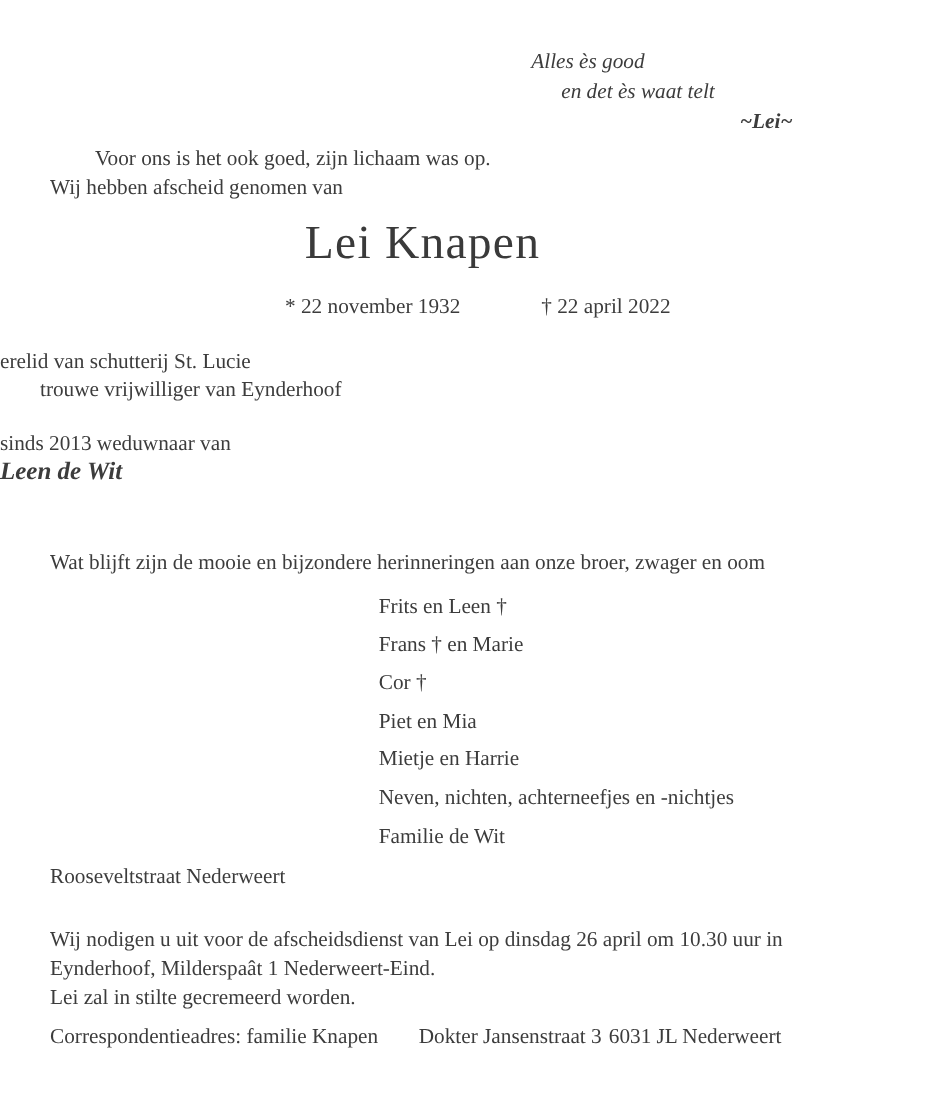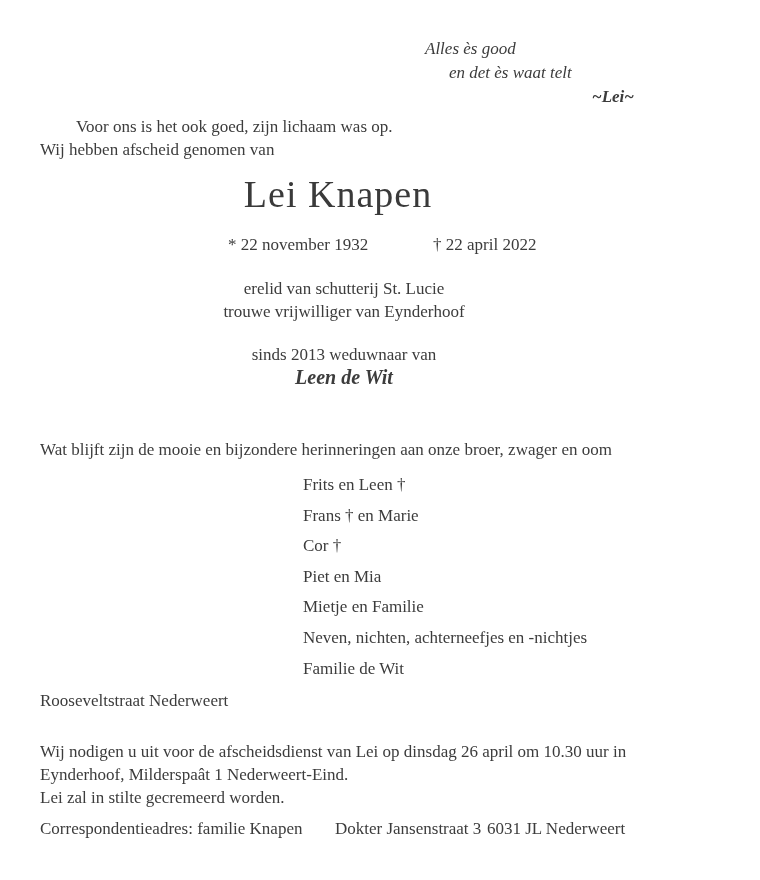--- a/index.html
+++ b/index.html
@@ -37,23 +37,23 @@
     font-size: 38px;
     letter-spacing: 1px;
     color: #3a3a3a;
   }
 
   
   .birth { left: 228px; top: 235px; }
   .death { left: 433px; top: 235px; }
 
   
-  .centered { left: 10px; width: 668px; text-align: center; }
+  .centered { left: 0; width: 668px; }
   .honor1 { top: 279px; }
-  .honor2 { top: 302px; }
+  .honor2 { top: 302px; padding-left: 32px; }
 
   
   .widower { top: 345px; }
   .spouse  { top: 366px; font-weight: bold; font-size: 20px; font-style: italic; }
 
   
   .family-intro { left: 40px; top: 440px; }
   .names-list {
     position: absolute;
     left: 303px; top: 470px;
@@ -95,21 +95,21 @@
   <div class="abs centered widower">sinds 2013 weduwnaar van</div>
   <div class="abs centered spouse">Leen de Wit</div>
 
   <div class="abs family-intro">Wat blijft zijn de mooie en bijzondere herinneringen aan onze broer, zwager en oom</div>
 
   <div class="names-list">
     <div>Frits en Leen †</div>
     <div>Frans † en Marie</div>
     <div>Cor †</div>
     <div>Piet en Mia</div>
-    <div>Mietje en Familie</div>
+    <div>Mietje en Harrie</div>
     <div>Neven, nichten, achterneefjes en -nichtjes</div>
     <div>Familie de Wit</div>
   </div>
 
   <div class="abs family-address">Rooseveltstraat Nederweert</div>
 
   <div class="abs svc1">Wij nodigen u uit voor de afscheidsdienst van Lei op dinsdag 26 april om 10.30 uur in</div>
   <div class="abs svc2">Eynderhoof, Milderspaât 1 Nederweert-Eind.</div>
   <div class="abs svc3">Lei zal in stilte gecremeerd worden.</div>
 

